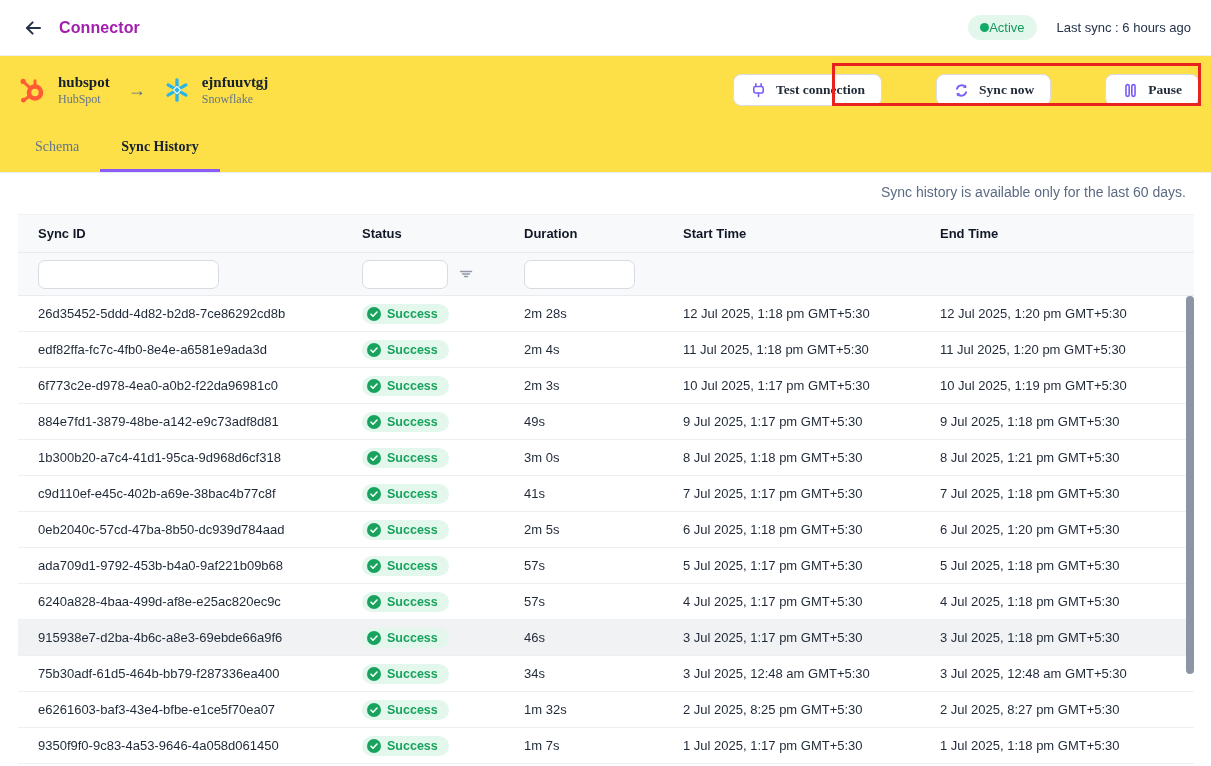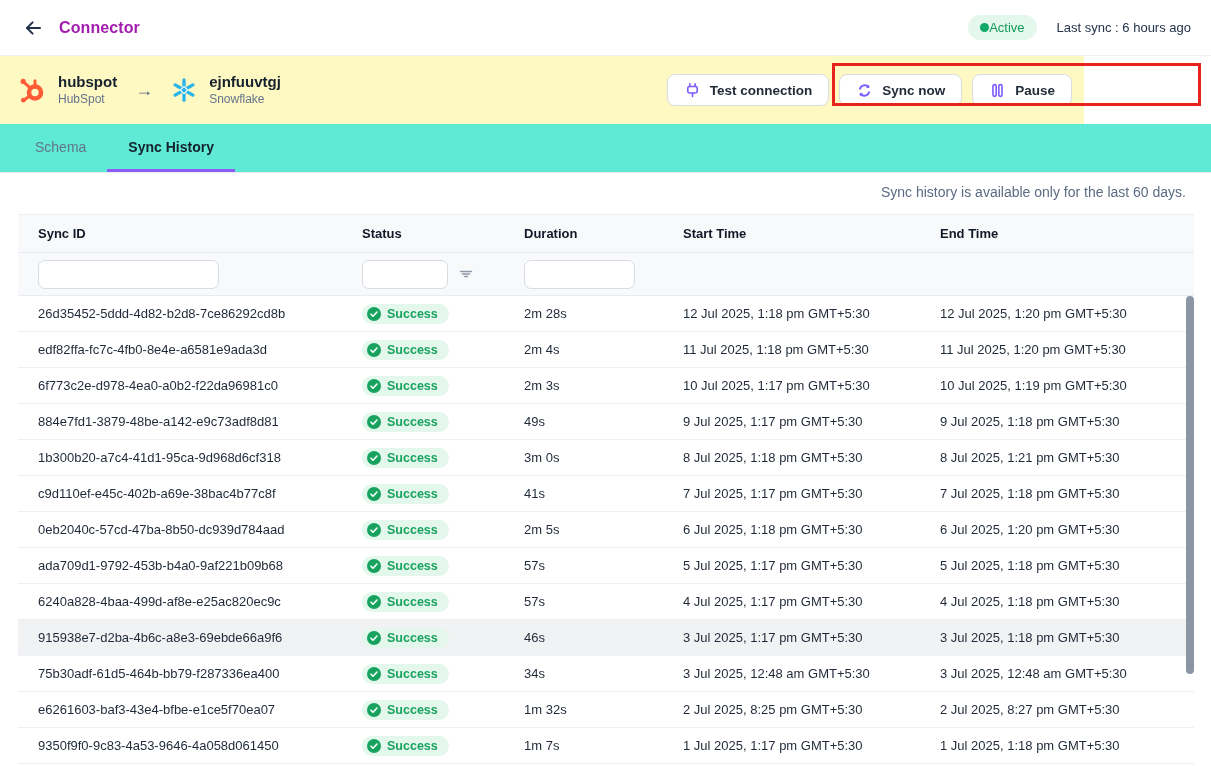--- a/index.html
+++ b/index.html
@@ -24,46 +24,46 @@
   .active-pill {
     display: inline-flex; align-items: center; 
     background: #e4f7ec; border-radius: 14px; padding: 5px 12px;
     font-size: 13px; color: #149a5c; font-weight: 400;
   }
   .active-dot { width: 9px; height: 9px; border-radius: 50%; background: #12a968; }
   .last-sync { margin-left: 20px; font-size: 13px; color: #24324a; }
 
   
   .conn-strip {
-    position: absolute; top: 56px; left: 0; width: 1084px; height: 68px;
-    background: #fef9c3; display: flex; align-items: center; padding: 0 12px 0 18px;
+    position: absolute; top: 56px; left: 0; width: 1211px; height: 68px;
+    background: #fde047; display: flex; align-items: center; padding: 0 12px 0 18px; font-family: Liberation Serif, serif;
   }
   .endpoint { display: flex; align-items: center; gap: 12px; }
   .endpoint-text { display: flex; flex-direction: column; line-height: 1.25; }
   .endpoint-name { font-size: 15px; font-weight: 700; color: #16212e; }
   .endpoint-type { font-size: 12px; color: #64748b; }
   .flow-arrow { margin: 0 18px; font-size: 18px; color: #5b6b82; }
   .strip-spacer { flex: 1; }
   .actions { display: flex; gap: 10px; }
   .action-btn {
     display: inline-flex; align-items: center; gap: 9px;
     background: #fff; border: 1px solid #d9dde3; border-radius: 8px;
     padding: 8px 16px; height: 32px; cursor: pointer;
-    font-family: inherit; font-size: 13.5px; font-weight: 700; color: #1f2937;
+    font-family: inherit; font-size: 13.5px; font-weight: 700; color: #1f2937; margin-left: 44px;
   }
   .annotation-box {
     position: absolute; left: 832px; top: 63px; width: 369px; height: 43px;
     border: 3px solid #e8231d; pointer-events: none; z-index: 5;
   }
 
   
   .tabsbar {
     position: absolute; top: 124px; left: 0; width: 1211px; height: 49px;
-    background: #5eead4; border-bottom: 1px solid #e8ebef;
-    display: flex; align-items: stretch; padding-left: 14px;
+    background: #fde047; border-bottom: 1px solid #e8ebef;
+    display: flex; align-items: stretch; padding-left: 14px; font-family: Liberation Serif, serif;
   }
   .tab {
     display: flex; align-items: center; padding: 0 21px; height: 48px;
     font-size: 14px; color: #64748b; cursor: pointer;
     border-bottom: 3px solid transparent;
   }
   .tab.active { color: #16212e; font-weight: 700; border-bottom-color: #8b5cf6; }
 
   
   .history-note {

